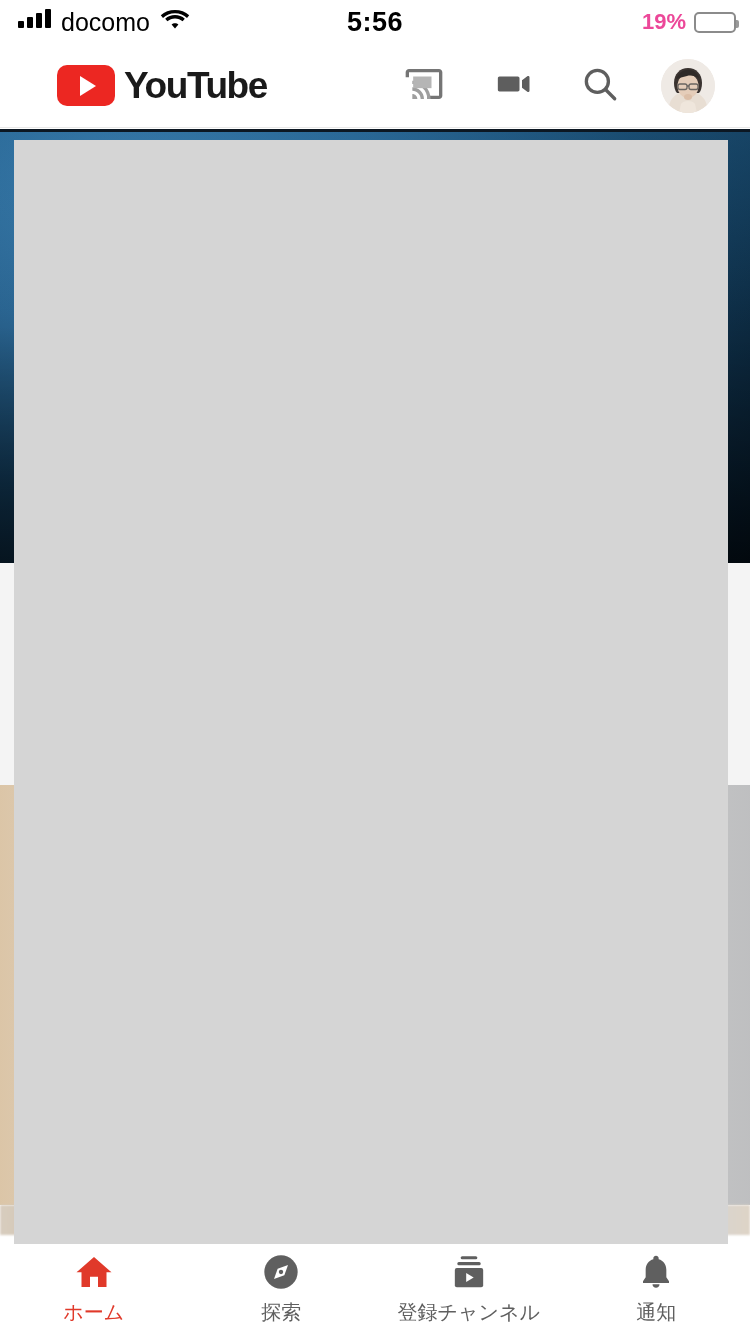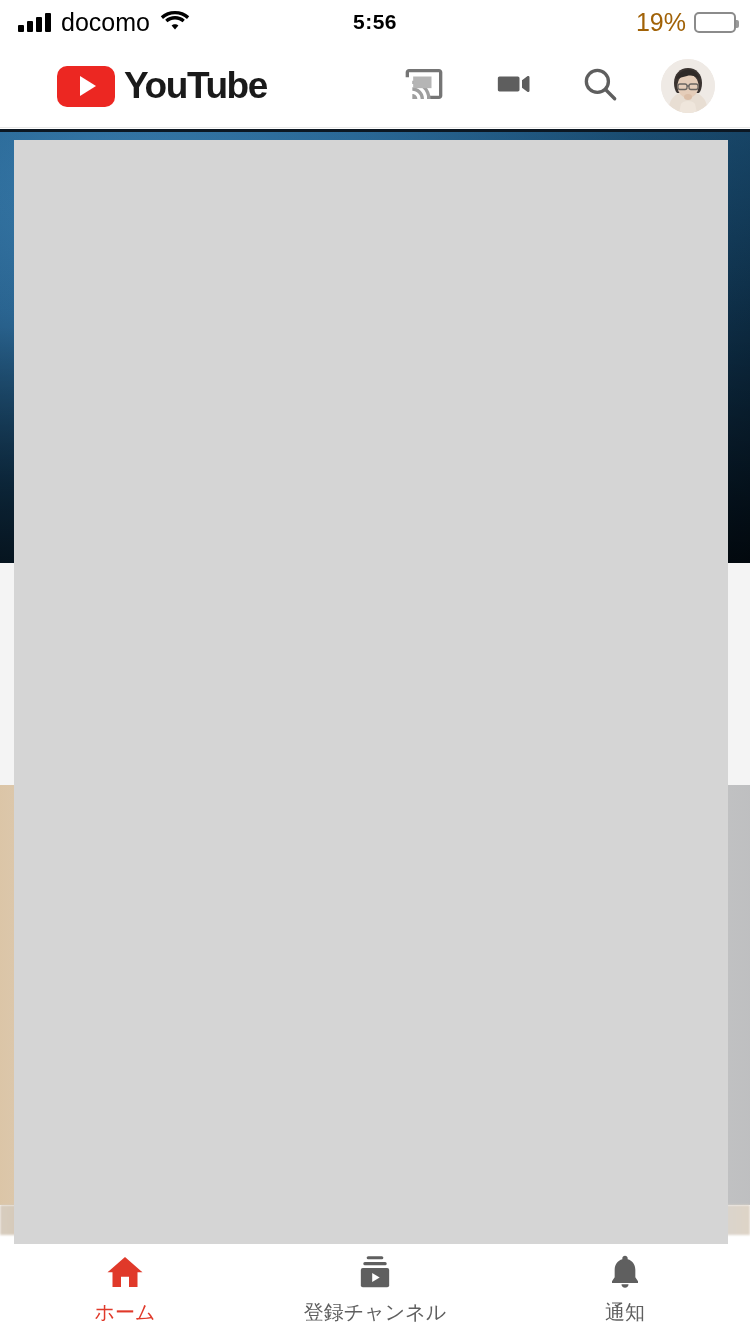--- a/index.html
+++ b/index.html
@@ -8,53 +8,53 @@
     font-family:"Liberation Sans","DejaVu Sans",sans-serif;
     background:#ffffff; overflow:hidden;
   }
   #screen { position:relative; width:750px; height:1334px; background:#fff; }
 
   
   #statusbar{
     position:absolute; top:0; left:0; width:750px; height:44px;
     display:flex; align-items:center; background:#fff; z-index:40;
   }
-  .sb-left{ display:flex; align-items:center; gap:10px; margin-left:18px; }
+  .sb-left{ display:flex; align-items:flex-start; gap:10px; margin-left:18px; }
   .signal{ display:flex; align-items:flex-end; gap:3px; height:20px; }
   .signal i{ display:block; width:6px; background:#000; border-radius:1px; }
   .signal i:nth-child(1){ height:7px; }
   .signal i:nth-child(2){ height:11px; }
   .signal i:nth-child(3){ height:15px; }
   .signal i:nth-child(4){ height:19px; }
   .carrier{ font-size:25px; color:#000; letter-spacing:0px; }
   .sb-center{
     position:absolute; left:0; right:0; text-align:center;
-    font-size:21px; font-weight:bold; color:#000; letter-spacing:0.5px;
+    font-size:27px; font-weight:bold; color:#000; letter-spacing:0.5px;
   }
   .sb-right{
     position:absolute; right:14px; display:flex; align-items:center; gap:8px;
   }
-  .batt-pct{ font-size:25px; color:#a16207; }
+  .batt-pct{ font-size:22px; color:#ec4899;font-weight:bold; }
   .batt{
     position:relative; width:42px; height:21px;
     border:2px solid #8b8b8b; border-radius:5px; padding:2px;
   }
   .batt::after{
     content:""; position:absolute; right:-5px; top:6px;
     width:3px; height:8px; background:#9a9a9a; border-radius:0 2px 2px 0;
   }
   .batt-fill{ height:100%; background:#ee3b2f; border-radius:2px; }
 
   
   #appbar{
     position:absolute; top:44px; left:0; width:750px; height:84px;
     background:#fff; display:flex; align-items:center; z-index:30;
     border-bottom:1px solid #e8e8e8;
   }
-  .yt-logo{ display:flex; align-items:flex-end; margin-left:28px; gap:9px;padding-left:29px; }
+  .yt-logo{ display:flex; align-items:center; margin-left:28px; gap:9px;padding-left:29px; }
   .yt-mark{
     width:58px; height:41px; background:#ec2722; border-radius:10px;
     display:flex; align-items:center; justify-content:center;
   }
   .yt-tri{
     width:0; height:0; margin-left:3px;
     border-left:16px solid #fff;
     border-top:10px solid transparent;
     border-bottom:10px solid transparent;
   }
@@ -240,20 +240,30 @@
 
     <div class="navitem active">
       <span class="navicon">
         <svg width="44" height="40" viewBox="0 0 24 24">
           <path d="M12 3 1.5 12.2h3V21h5.1v-6.2h4.8V21h5.1v-8.8h3z" fill="#e0392a"></path>
         </svg>
       </span>
       <span class="navlabel">ホーム</span>
     </div>
 
+    <div class="navitem">
+      <span class="navicon">
+        <svg width="42" height="40" viewBox="0 0 24 24">
+          <circle cx="12" cy="12" r="10" fill="#5f5f5f"></circle>
+          <path d="M16.2 7.8 10 10l-2.2 6.2L14 14z" fill="#ffffff"></path>
+          <circle cx="12" cy="12" r="1.3" fill="#5f5f5f"></circle>
+        </svg>
+      </span>
+      <span class="navlabel">探索</span>
+    </div>
 
     <div class="navitem">
       <span class="navicon">
         <svg width="42" height="40" viewBox="0 0 24 24">
           <rect x="7" y="2.5" width="10" height="1.9" rx="0.9" fill="#5f5f5f"></rect>
           <rect x="5" y="6" width="14" height="1.9" rx="0.9" fill="#5f5f5f"></rect>
           <rect x="3.5" y="9.6" width="17" height="11.5" rx="1.2" fill="#5f5f5f"></rect>
           <path d="M10.3 12.6 14.8 15.3 10.3 18z" fill="#ffffff"></path>
         </svg>
       </span>

